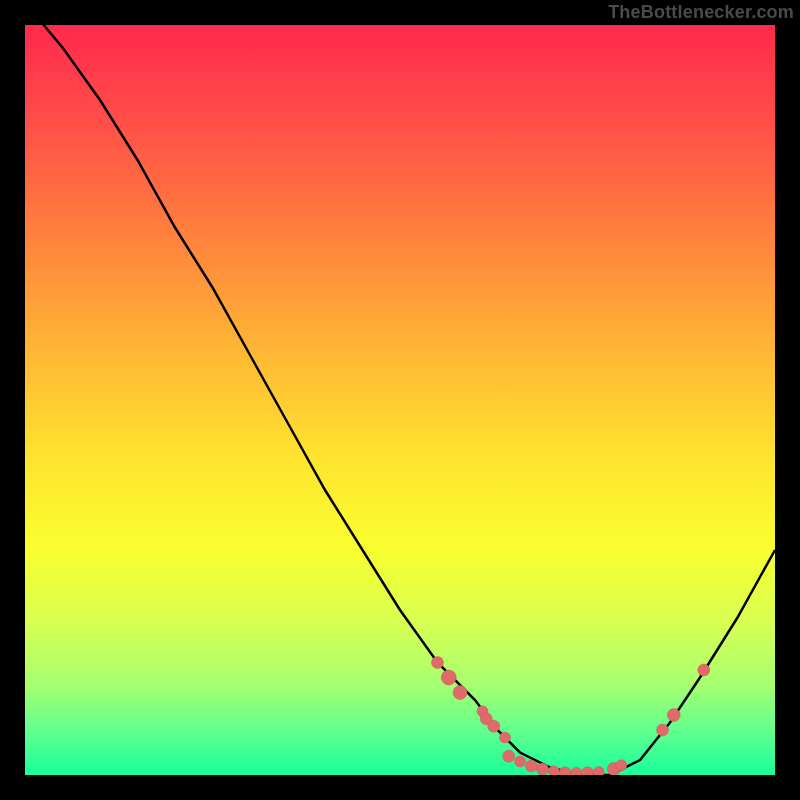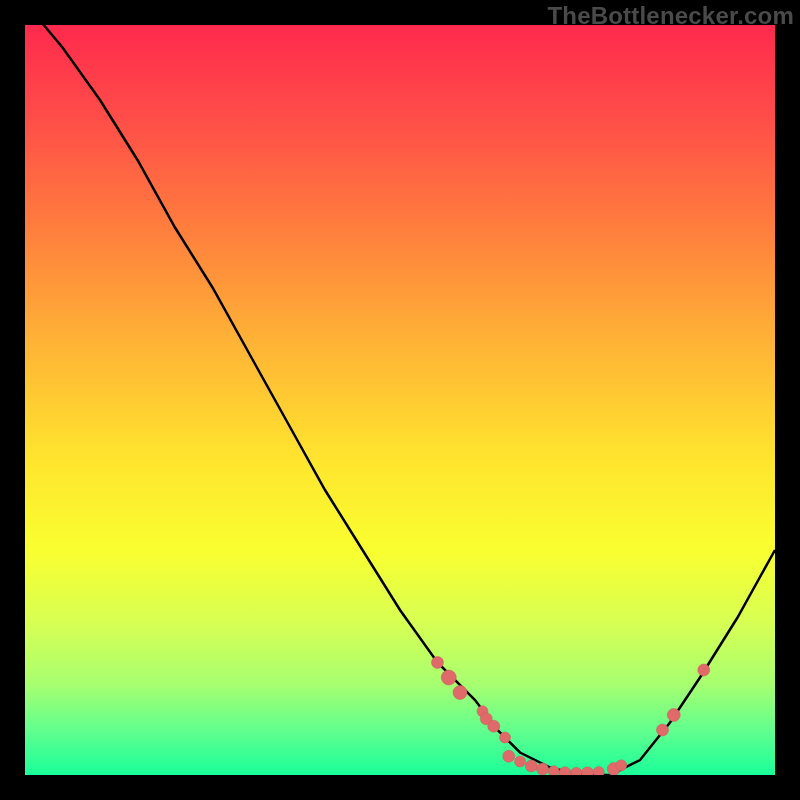--- a/index.html
+++ b/index.html
@@ -50,21 +50,21 @@
     position: absolute;
     left: 0;
     top: 0;
     width: 750px;
     height: 750px;
   }
   .watermark {
     position: absolute;
     top: 2px;
     right: 6px;
-    font-size: 24px;
+    font-size: 18px;
     font-weight: 600;
     color: #4a4a4a;
     letter-spacing: 0.2px;
     user-select: none;
   }
 </style>
 </head>
 <body>
 
 <div class="watermark">TheBottlenecker.com</div>

